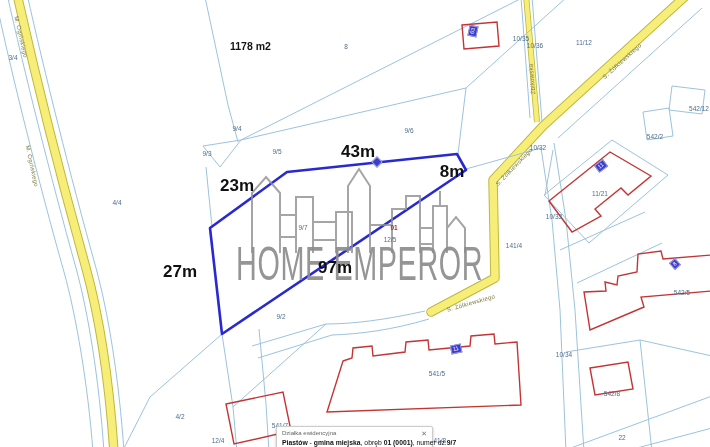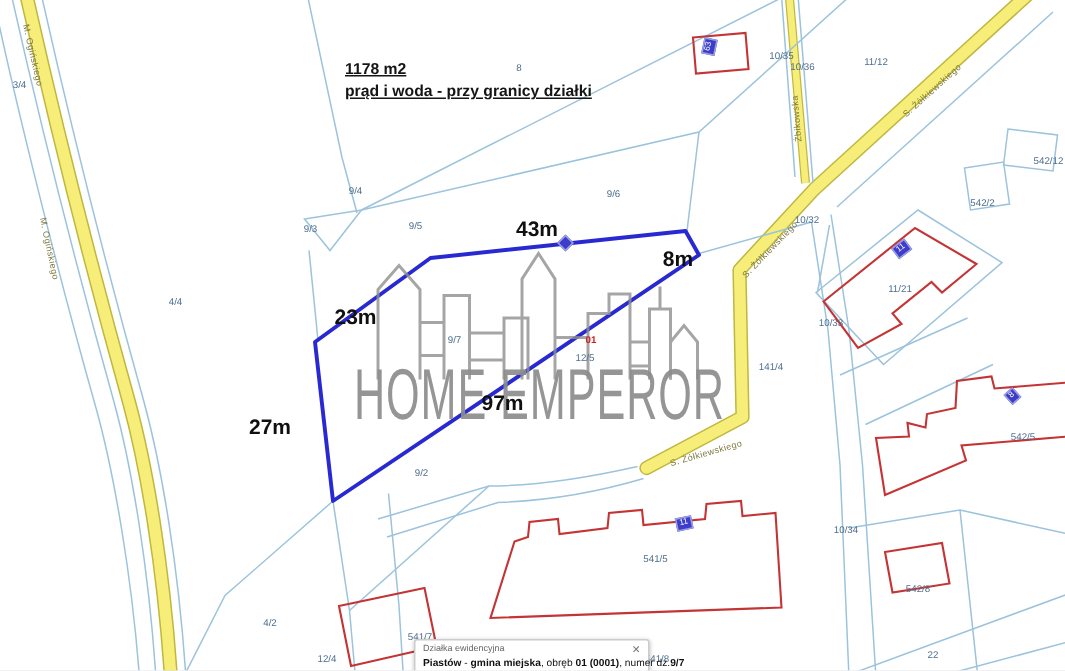--- a/index.html
+++ b/index.html
@@ -7,37 +7,37 @@
     position:relative;width:710px;height:447px;background:#ffffff;
     overflow:hidden;font-family:"Liberation Sans",sans-serif;
   }
   .stage svg{position:absolute;left:0;top:0;}
   .layer{position:absolute;left:0;top:0;width:710px;height:447px;pointer-events:none;}
   .lbl{
     position:absolute;transform:translate(-50%,-50%);white-space:nowrap;
     font-family:"Liberation Sans",sans-serif;pointer-events:none;
   }
   .parcel{font-size:6.5px;color:#4d6e8e;}
-  .measure{font-size:14px;font-weight:bold;color:#101010;}
+  .measure{font-size:17px;font-weight:bold;color:#101010;}
   .road{font-size:6px;color:#7c7a3e;letter-spacing:.3px;}
   .red{font-size:6.5px;color:#cc2222;font-weight:bold;}
   .badge{
     position:absolute;background:#3d3dcb;border:1px solid #9aa0e0;color:#ffffff;
     font-size:5.5px;line-height:7px;padding:0 1.5px;text-align:center;
     font-family:"Liberation Sans",sans-serif;
   }
   .badge.diamond{width:6px;height:6px;padding:0;}
   .watermark{
     position:absolute;left:236px;top:240px;font-size:48px;line-height:48px;
     color:#8d8d8d;letter-spacing:1px;transform:scaleX(.6);transform-origin:left top;
     opacity:.92;white-space:nowrap;
   }
   .note{
     position:absolute;left:230px;top:39px;font-size:10.5px;font-weight:bold;
-    color:#151515;line-height:15px;white-space:nowrap;text-decoration:underline;
+    color:#151515;line-height:15px;white-space:nowrap;
   }
   .infobox{
     position:absolute;left:276px;top:426px;width:157px;height:30px;
     background:#ffffff;border:1px solid #cccccc;border-radius:2px;
     box-shadow:0 1px 3px rgba(0,0,0,.25);padding:3px 5px 0 5px;box-sizing:border-box;
   }
   .infobox .titlerow{display:flex;justify-content:space-between;align-items:flex-start;}
   .infobox .title{font-size:6px;color:#666666;}
   .infobox .close{font-size:7px;color:#777777;line-height:7px;cursor:pointer;pointer-events:auto;}
   .infobox .desc{font-size:6.8px;color:#111111;margin-top:2px;white-space:nowrap;}
@@ -117,29 +117,28 @@
       <path d="M433,253 V206 H447 V253"></path>
       <path d="M440,206 V191"></path>
       <path d="M447,253 V228 L456,217 L465,228 V253"></path>
     </g>
   </svg>
 
   <div class="watermark">HOME EMPEROR</div>
 
   <div class="note">
     <div>1178 m2</div>
-    <div>prąd i woda - przy granicy działki</div>
   </div>
 
   <div class="layer" id="labelLayer">
-      <div class="lbl measure" style="left: 237px; top: 186px; transform: translate(-50%, -50%); margin-top: 25px;">23m</div>
+      <div class="lbl measure" style="left: 237px; top: 186px; transform: translate(-50%, -50%);">23m</div>
       <div class="lbl measure" style="left: 358px; top: 152px; transform: translate(-50%, -50%);">43m</div>
       <div class="lbl measure" style="left: 452px; top: 172px; transform: translate(-50%, -50%);">8m</div>
       <div class="lbl measure" style="left: 335px; top: 268px; transform: translate(-50%, -50%);">97m</div>
-      <div class="lbl measure" style="left: 180px; top: 284px; transform: translate(-50%, -50%);">27m</div>
+      <div class="lbl measure" style="left: 180px; top: 272px; transform: translate(-50%, -50%);">27m</div>
       <div class="lbl parcel" style="left: 13px; top: 57px; transform: translate(-50%, -50%);">3/4</div>
       <div class="lbl parcel" style="left: 117px; top: 202px; transform: translate(-50%, -50%);">4/4</div>
       <div class="lbl parcel" style="left: 346px; top: 46px; transform: translate(-50%, -50%);">8</div>
       <div class="lbl parcel" style="left: 237px; top: 128px; transform: translate(-50%, -50%);">9/4</div>
       <div class="lbl parcel" style="left: 207px; top: 153px; transform: translate(-50%, -50%);">9/3</div>
       <div class="lbl parcel" style="left: 277px; top: 151px; transform: translate(-50%, -50%);">9/5</div>
       <div class="lbl parcel" style="left: 409px; top: 130px; transform: translate(-50%, -50%);">9/6</div>
       <div class="lbl parcel" style="left: 303px; top: 227px; transform: translate(-50%, -50%);">9/7</div>
       <div class="lbl parcel" style="left: 281px; top: 316px; transform: translate(-50%, -50%);">9/2</div>
       <div class="lbl parcel" style="left: 180px; top: 416px; transform: translate(-50%, -50%);">4/2</div>

